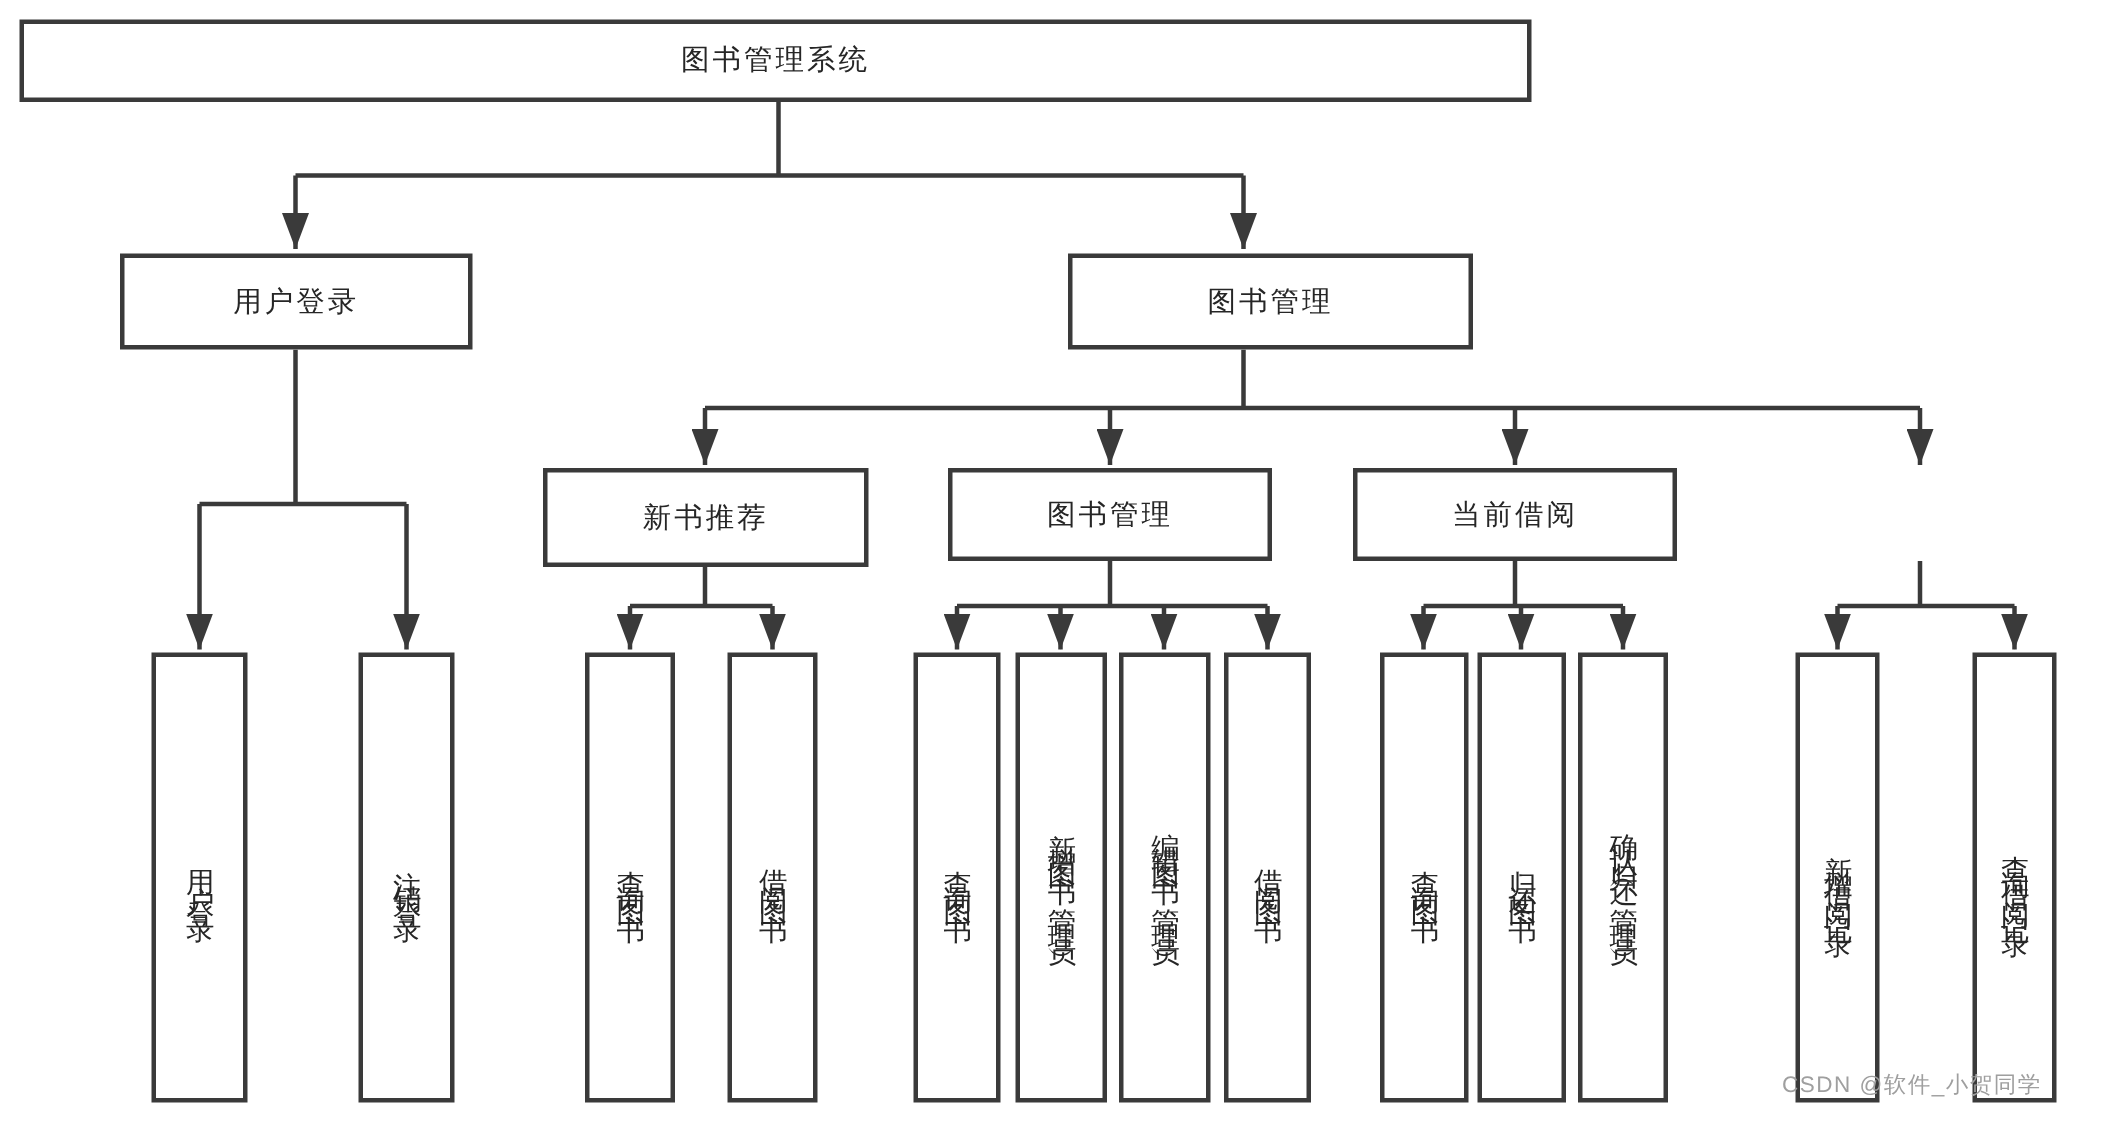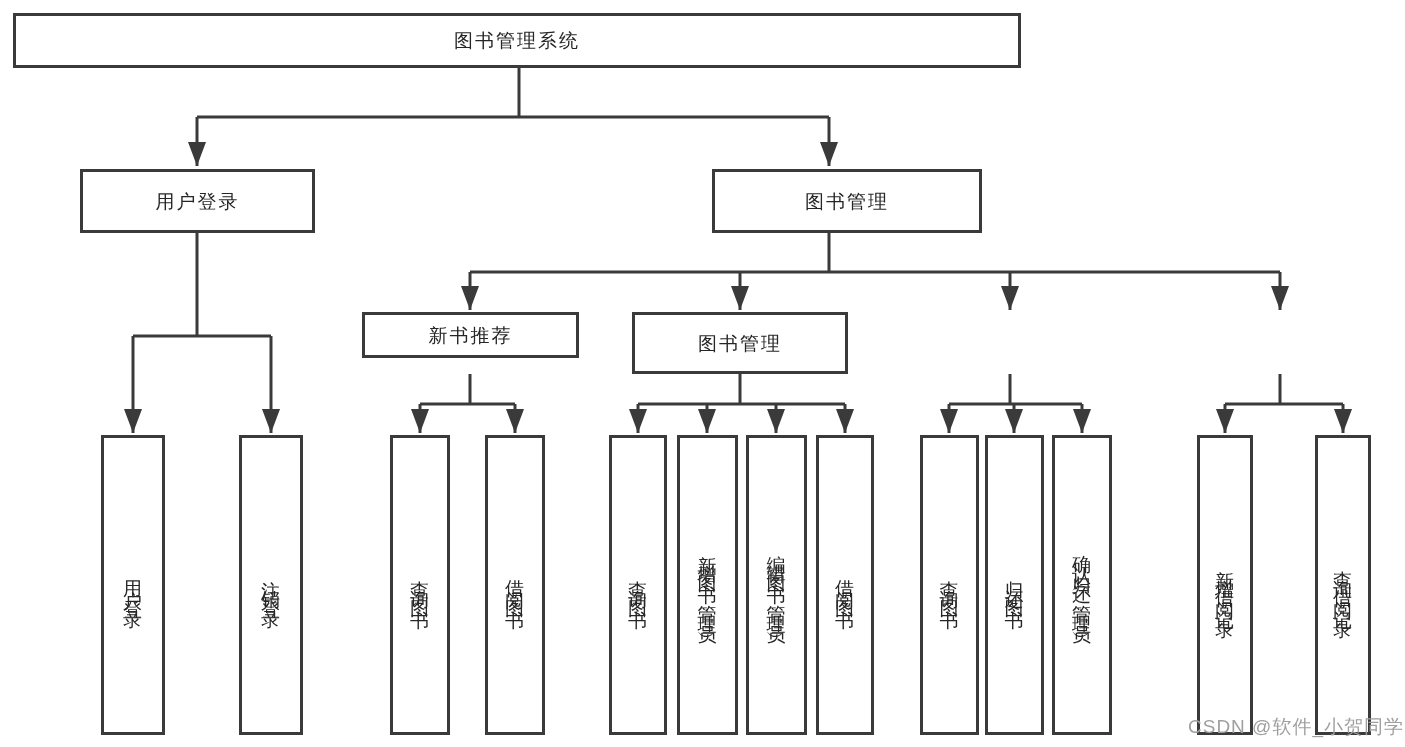--- a/index.html
+++ b/index.html
@@ -36,21 +36,21 @@
     font-size:19px;letter-spacing:2px;color:var(--text);
     white-space:nowrap;line-height:1;
   }
   .vlabel{
     writing-mode:vertical-rl;text-orientation:mixed;
     font-size:19px;letter-spacing:10px;color:var(--text);
     line-height:1;white-space:nowrap;
   }
   .watermark{
     position:absolute;left:1188px;top:714px;
-    font-size:19px;letter-spacing:1px;
+    font-size:15px;letter-spacing:1px;
     color:var(--watermark);
     white-space:nowrap;z-index:2;
   }
 </style>
 </head>
 <body>
 
 <div class="canvas">
 
   <svg class="connectors" viewBox="0 0 1405 747" aria-hidden="true">
@@ -98,25 +98,28 @@
     <span class="hlabel">图书管理系统</span>
   </div>
 
   <div class="node" style="left:80px;top:169px;width:235px;height:64px">
     <span class="hlabel">用户登录</span>
   </div>
   <div class="node" style="left:712px;top:169px;width:270px;height:64px">
     <span class="hlabel">图书管理</span>
   </div>
 
-  <div class="node" style="left:362px;top:312px;width:217px;height:46px">
+  <div class="node" style="left:362px;top:312px;width:217px;height:66px">
     <span class="hlabel">新书推荐</span>
   </div>
   <div class="node" style="left:632px;top:312px;width:216px;height:62px">
     <span class="hlabel">图书管理</span>
+  </div>
+  <div class="node" style="left:902px;top:312px;width:216px;height:62px">
+    <span class="hlabel">当前借阅</span>
   </div>
 
   <div class="node" style="left:101px;top:435px;width:64px;height:300px">
     <span class="vlabel">用户登录</span>
   </div>
   <div class="node" style="left:239px;top:435px;width:64px;height:300px">
     <span class="vlabel">注销登录</span>
   </div>
 
   <div class="node" style="left:390px;top:435px;width:60px;height:300px">

